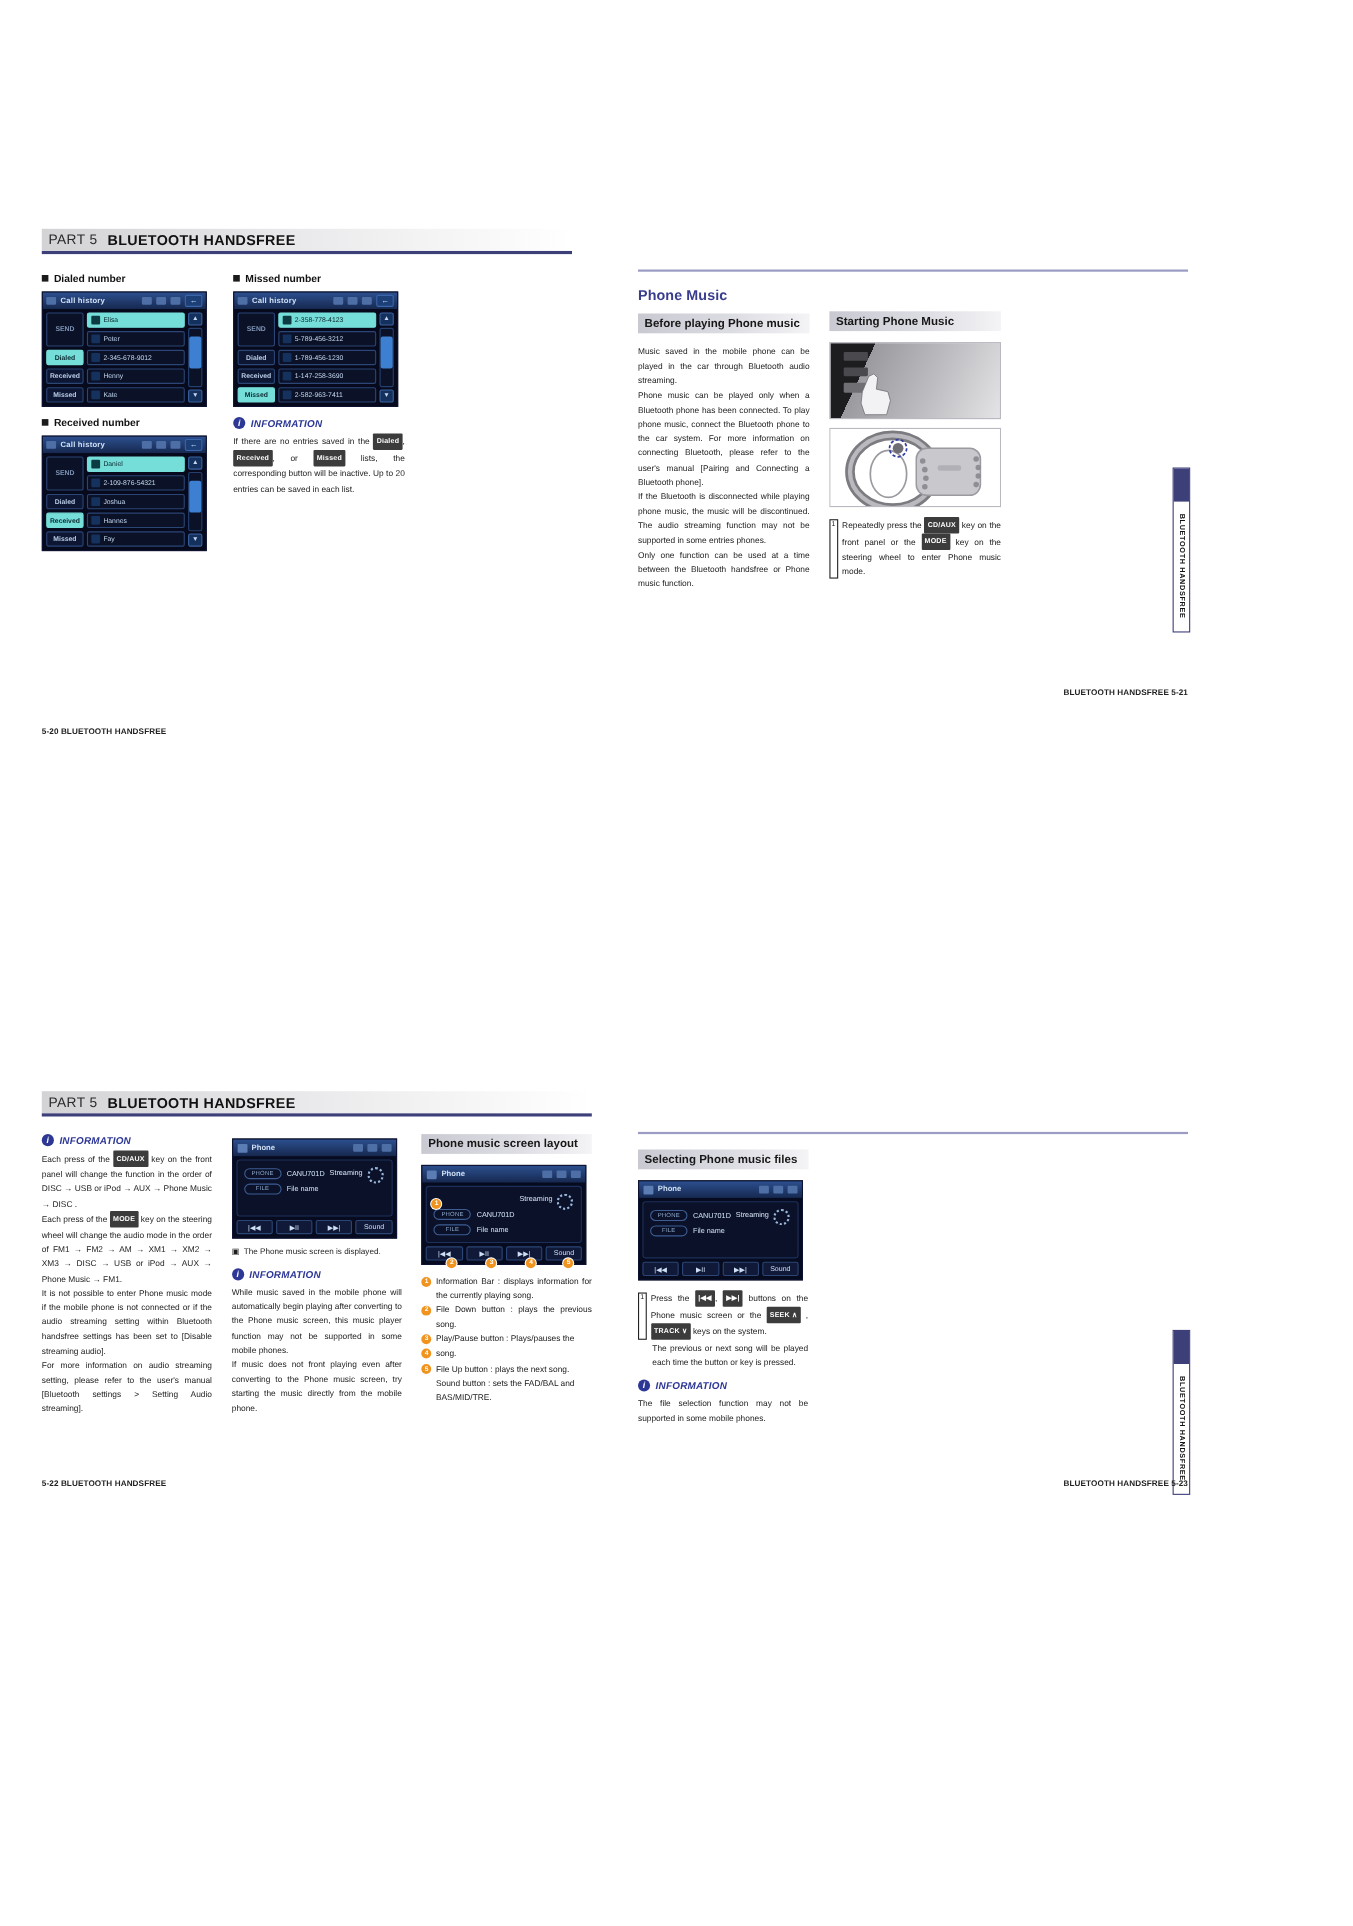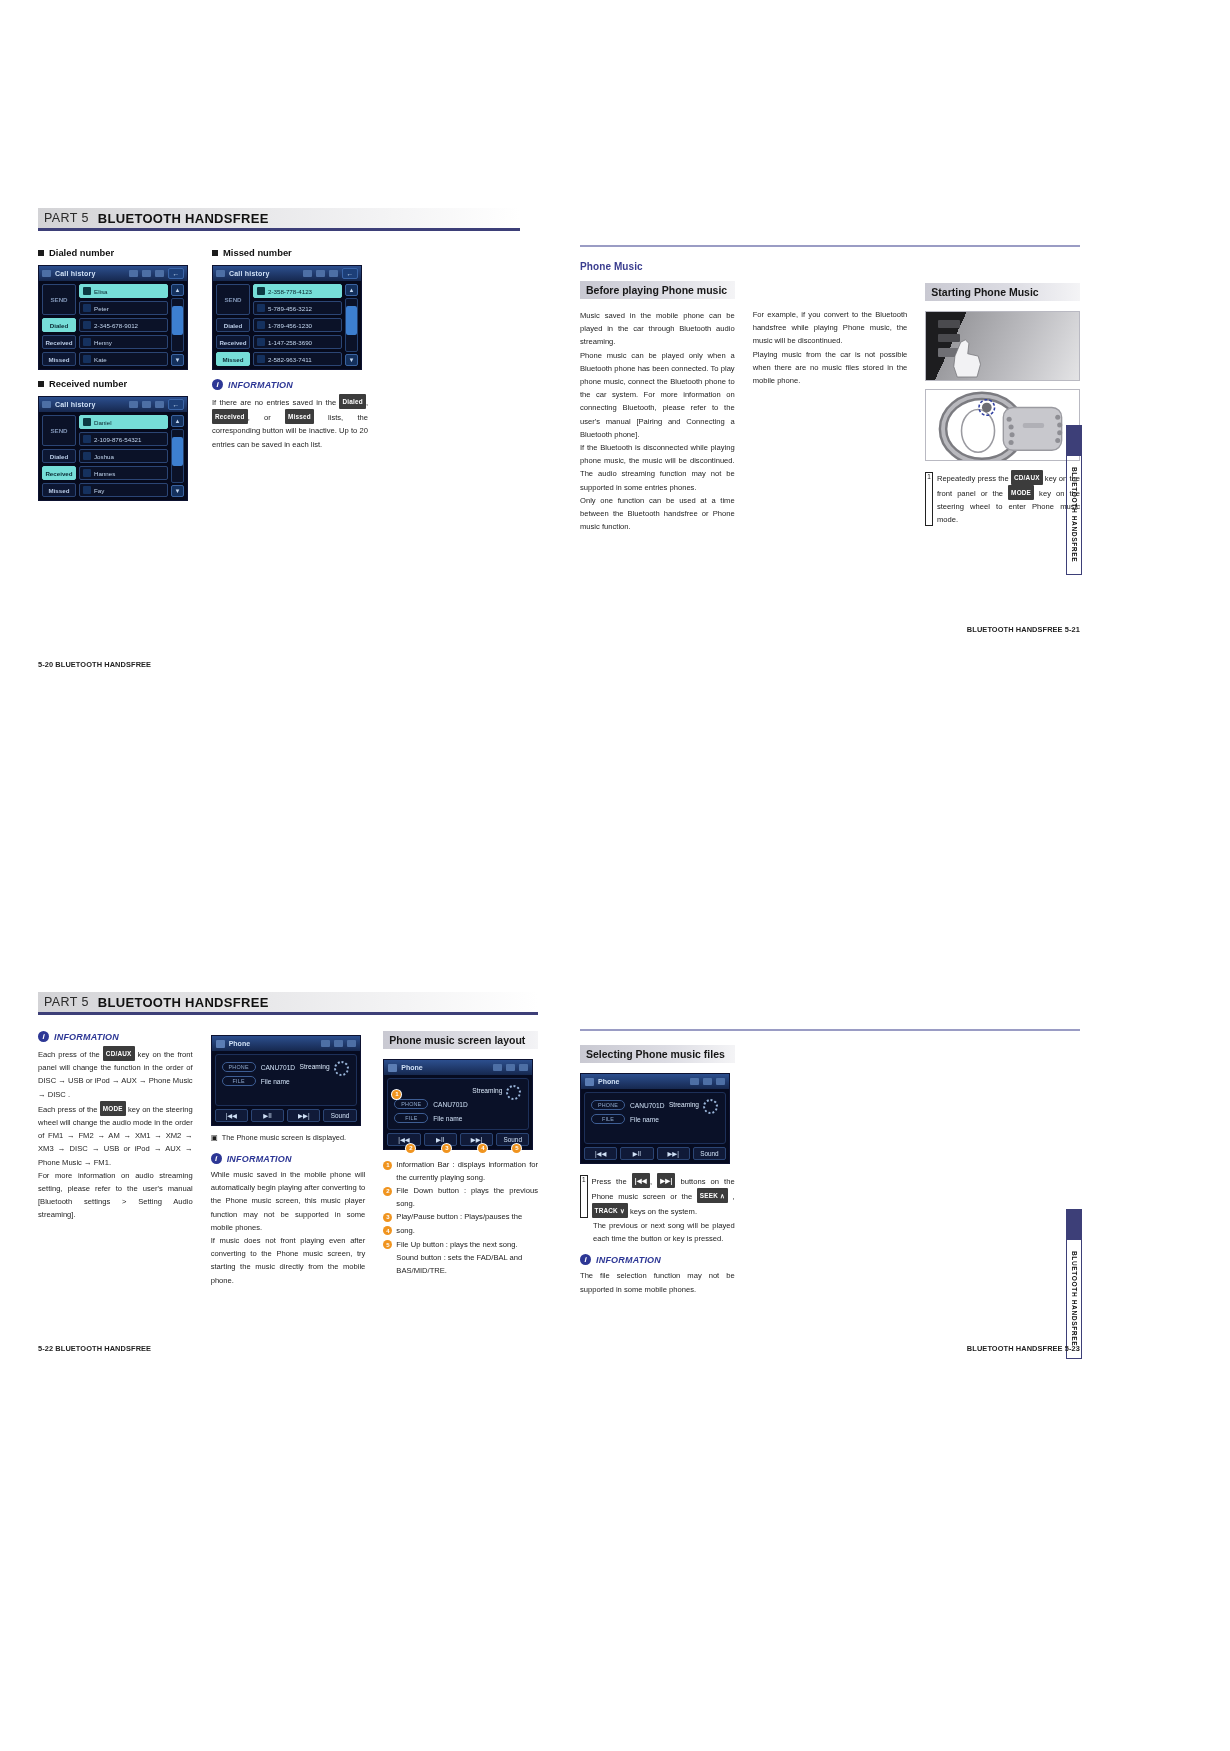--- a/index.html
+++ b/index.html
@@ -37,21 +37,21 @@
   }
   .rule-thick { height: 3px; background: #3d3f78; }
   .rule-thin  { height: 1px; background: #8d8fbf; }
 
   
   .cols { display: flex; gap: 18px; margin-top: 16px; }
   .col { width: 156px; }
 
   
   .sec-title {
-    color: #3a3d8f; font-size: 10px; font-weight: 700; letter-spacing: .1px;
+    color: #3a3d8f; font-size: 13px; font-weight: 700; letter-spacing: .1px;
     margin-bottom: 9px;
   }
   .sub-bar {
     background: linear-gradient(to right,#c9c9d2 0%, #dcdce3 55%, #f4f4f6 100%);
     font-size: 10.5px; font-weight: 700; color:#171717;
     padding: 3px 5px 3px 6px; margin-bottom: 10px;
   }
   .sq-head {
     font-size: 9.4px; font-weight: 700; color:#111; margin-bottom: 7px;
     display:flex; align-items:center; gap:5px;
@@ -407,25 +407,20 @@
 
         <div class="col">
           <div class="sec-title">Phone Music</div>
           <div class="sub-bar">Before playing Phone music</div>
           <p class="body">Music saved in the mobile phone can be played in the car through Bluetooth audio streaming.</p>
           <p class="body">Phone music can be played only when a Bluetooth phone has been connected. To play phone music, connect the Bluetooth phone to the car system. For more information on connecting Bluetooth, please refer to the user's manual [Pairing and Connecting a Bluetooth phone].</p>
           <p class="body">If the Bluetooth is disconnected while playing phone music, the music will be discontinued. The audio streaming function may not be supported in some entries phones.</p>
           <p class="body">Only one function can be used at a time between the Bluetooth handsfree or Phone music function.</p>
         </div>
 
-        <div class="col">
-          <div style="height:47px;"></div>
-          <p class="body">For example, if you convert to the Bluetooth handsfree while playing Phone music, the music will be discontinued.</p>
-          <p class="body">Playing music from the car is not possible when there are no music files stored in the mobile phone.</p>
-        </div>
 
         <div class="col" style="position:relative;">
           <div style="height:22px;"></div>
           <div class="sub-bar">Starting Phone Music</div>
 
           <div class="photo" style="height:70px;">
             <div style="position:absolute;inset:0;background:linear-gradient(115deg,#1d1d1f 0%,#1d1d1f 22%,#9b9b9f 22%,#bdbdc1 60%,#e4e4e6 100%);"></div>
             <div style="position:absolute;left:12px;top:8px;width:22px;height:8px;background:#4a4a4e;border-radius:1px;"></div>
             <div style="position:absolute;left:12px;top:22px;width:22px;height:8px;background:#4a4a4e;border-radius:1px;"></div>
             <div style="position:absolute;left:12px;top:36px;width:22px;height:9px;background:#6f6f74;border-radius:1px;"></div>
@@ -488,20 +483,21 @@
 
       <div class="cols">
 
         <div class="col">
           <div class="info-head" style="margin-top:0;">
             <span class="info-ico">i</span>
             <span class="info-label">INFORMATION</span>
           </div>
           <p class="body"><span>Each press of the </span><span class="chip">CD/AUX</span><span> key on the front panel will change the function in the order of DISC → USB or iPod → AUX → Phone Music → DISC .</span></p>
           <p class="body"><span>Each press of the </span><span class="chip">MODE</span><span> key on the steering wheel will change the audio mode in the order of FM1 → FM2 → AM → XM1 → XM2 → XM3 → DISC → USB or iPod → AUX → Phone Music → FM1.</span></p>
+          <p class="body">It is not possible to enter Phone music mode if the mobile phone is not connected or if the audio streaming setting within Bluetooth handsfree settings has been set to [Disable streaming audio].</p>
           <p class="body">For more information on audio streaming setting, please refer to the user's manual [Bluetooth settings &gt; Setting Audio streaming].</p>
         </div>
 
         <div class="col">
           <div style="height:4px;"></div>
           <div class="pm">
             <div class="pm-bar">
               <span style="width:9px;height:8px;background:#5b7db4;border-radius:1px;display:inline-block;"></span>
               <span class="title">Phone</span>
               <span class="spacer"></span>

